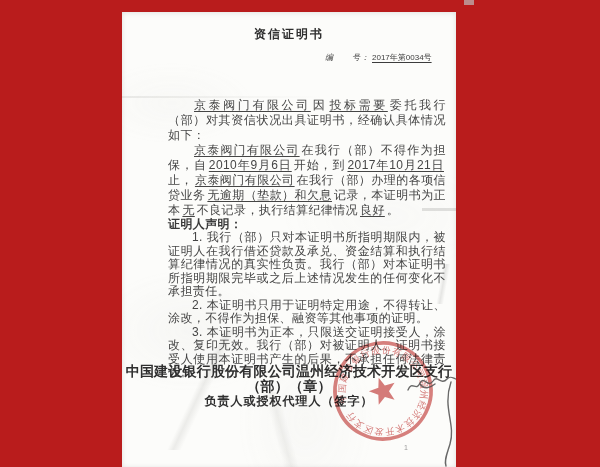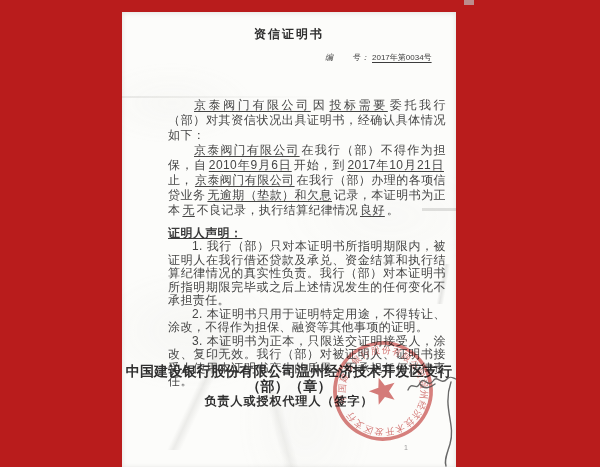--- a/index.html
+++ b/index.html
@@ -31,21 +31,21 @@
 
   
   .doc-title { position:absolute; left:0; right:0; top:14px; text-align:center;
     font-size:12px; font-weight:bold; letter-spacing:2px; color:#2e2e2e; }
   .meta { position:absolute; left:203px; top:38px; font-size:8px; color:#3c3c3c; line-height:16px; white-space:nowrap; }
   .meta .lbl { letter-spacing:1px;font-style:italic; }
   .u { text-decoration:underline; text-underline-offset:2px; padding:0 2px; }
   .content { position:absolute; left:46px; top:86px; width:278px; font-size:12px;
     color:#454545; letter-spacing:.4px; }
   .para { text-indent:2em; text-align:justify; line-height:15px; }
-  .decl-heading { margin-top:9px; line-height:13px; font-weight:bold; color:#3a3a3a;text-decoration:underline; }
+  .decl-heading { line-height:13px; font-weight:bold; color:#3a3a3a; }
   .decl-item { text-indent:2em; text-align:justify; line-height:13.5px; }
   .footer { position:absolute; left:0; right:0; top:352px; text-align:center;
     color:#2f2f2f; font-weight:bold; }
   .footer-line1 { font-size:14px; line-height:15px; letter-spacing:.2px; }
   .footer-line2 { font-size:12px; line-height:15px; letter-spacing:1px; }
   .page-num { position:absolute; left:282px; top:432px; font-size:7px; color:#9a9a9a; }
 
   
   .stamp { position:absolute; left:208px; top:326px; width:106px; height:106px;
     transform:rotate(-18deg); mix-blend-mode:multiply; opacity:.92; }

